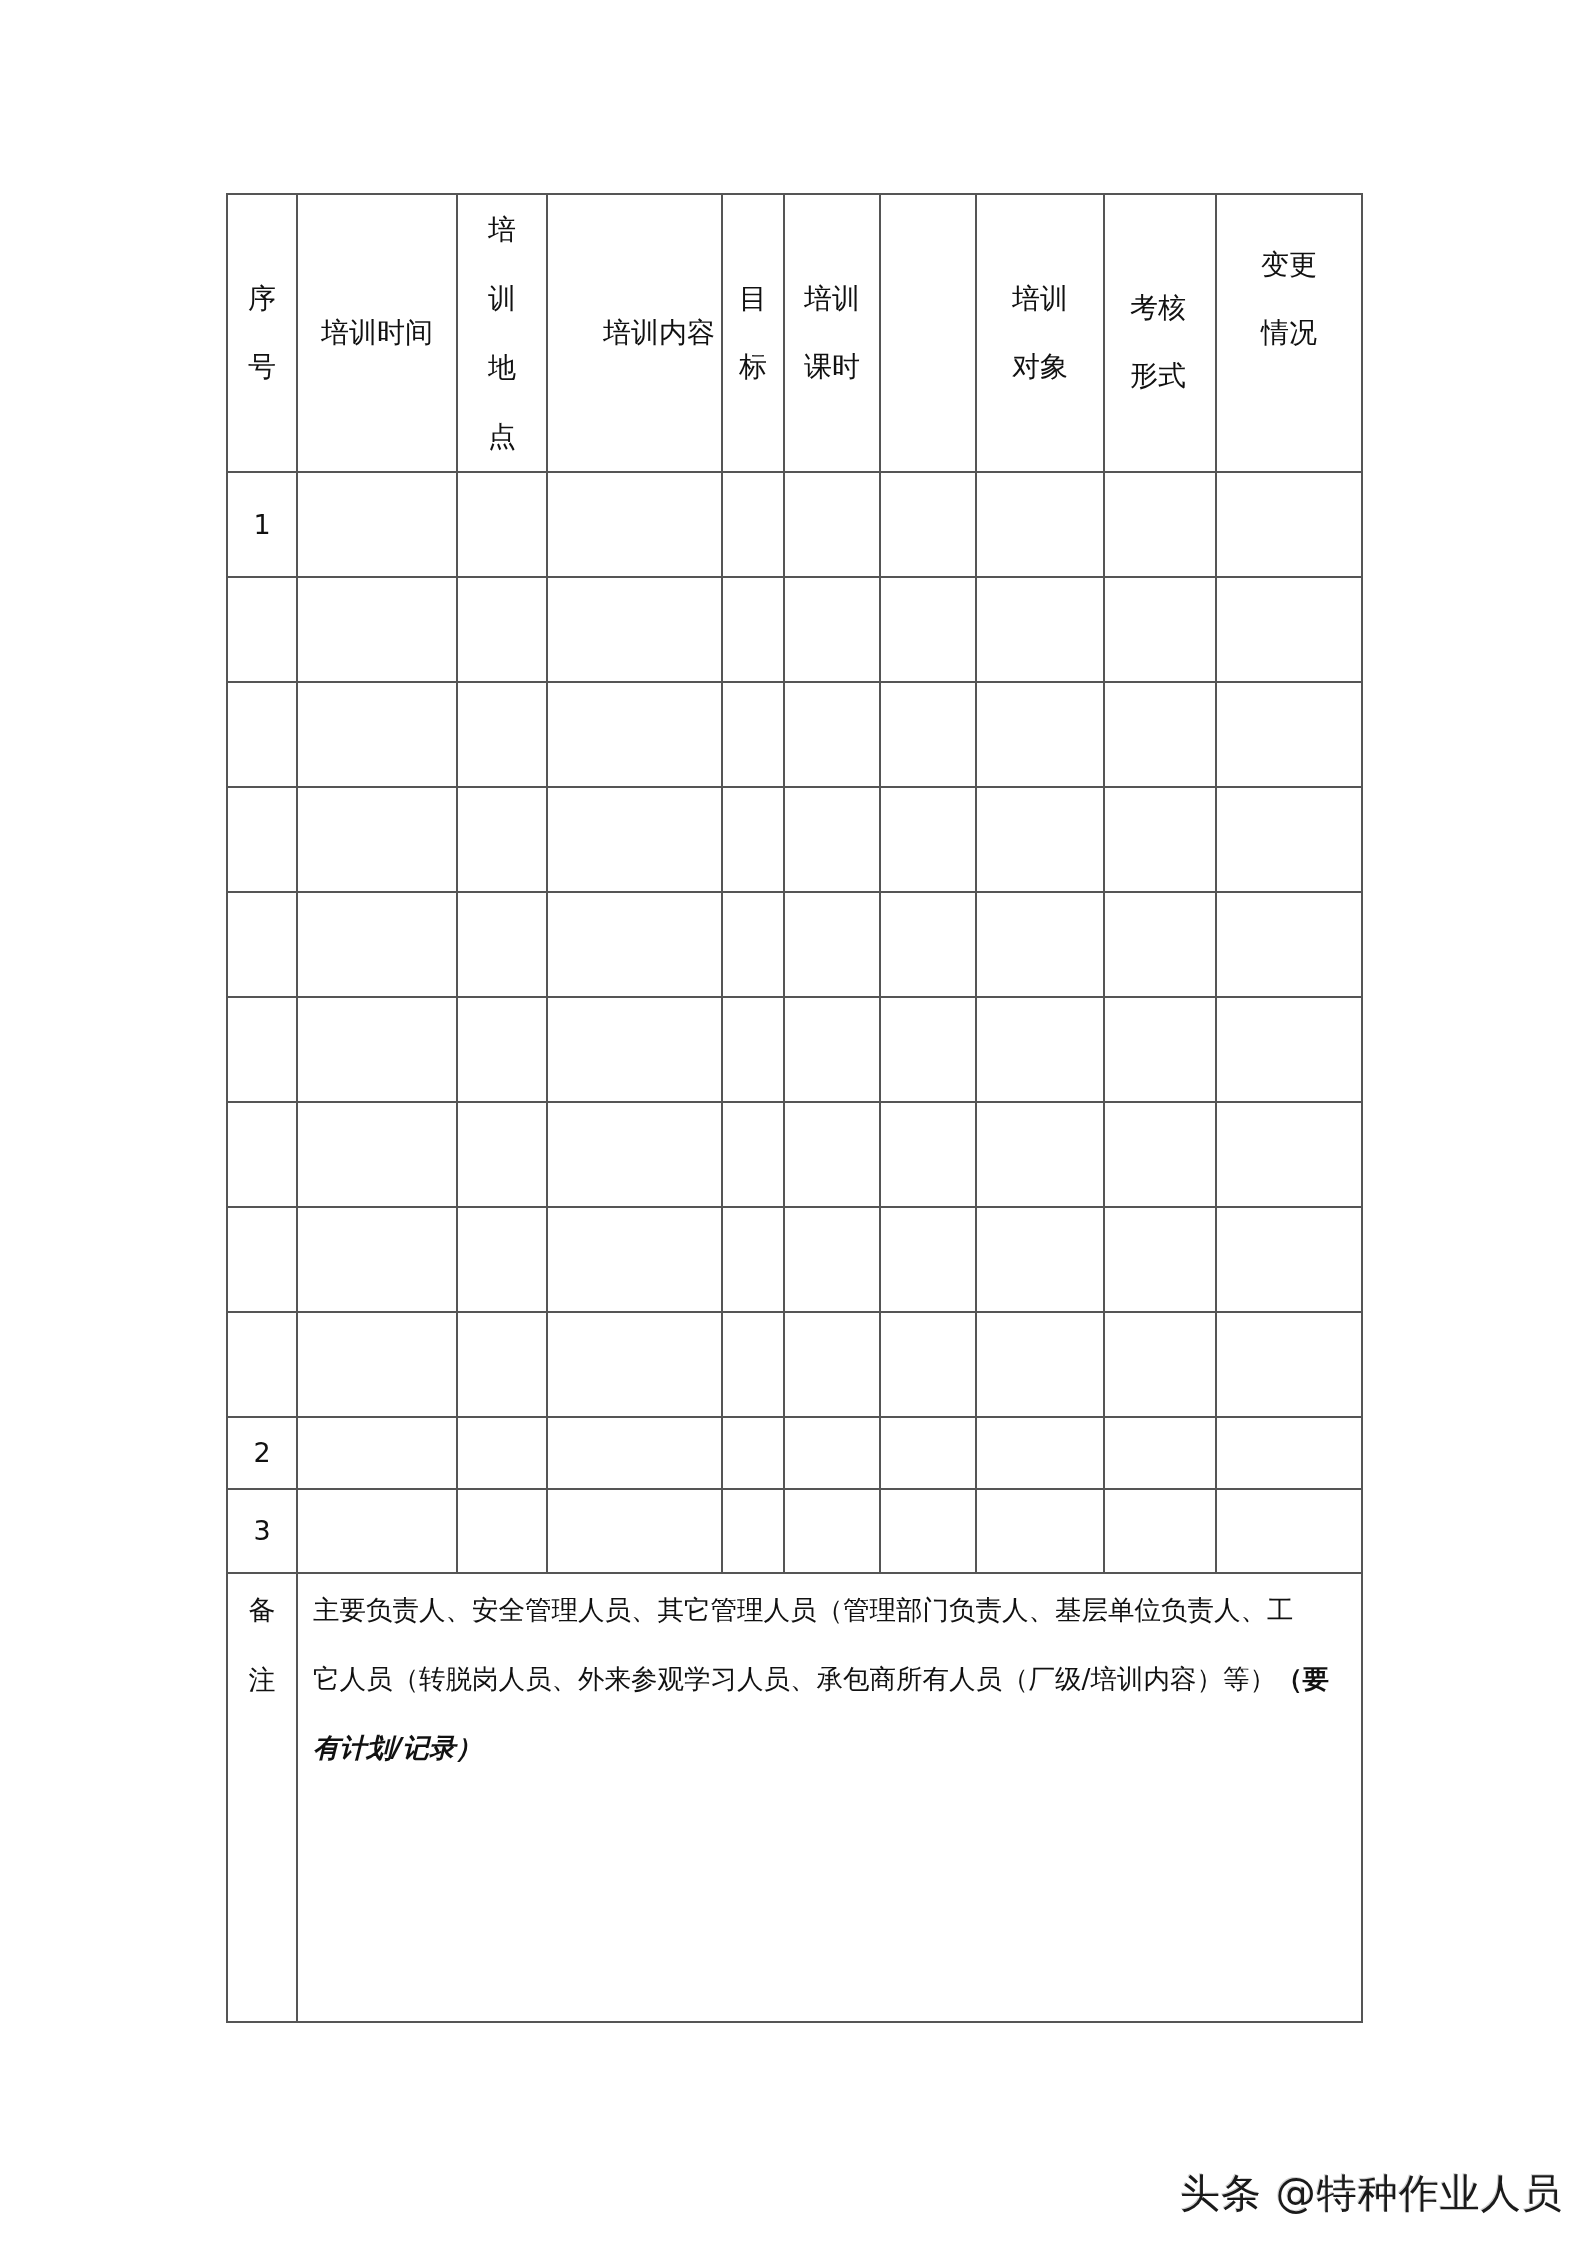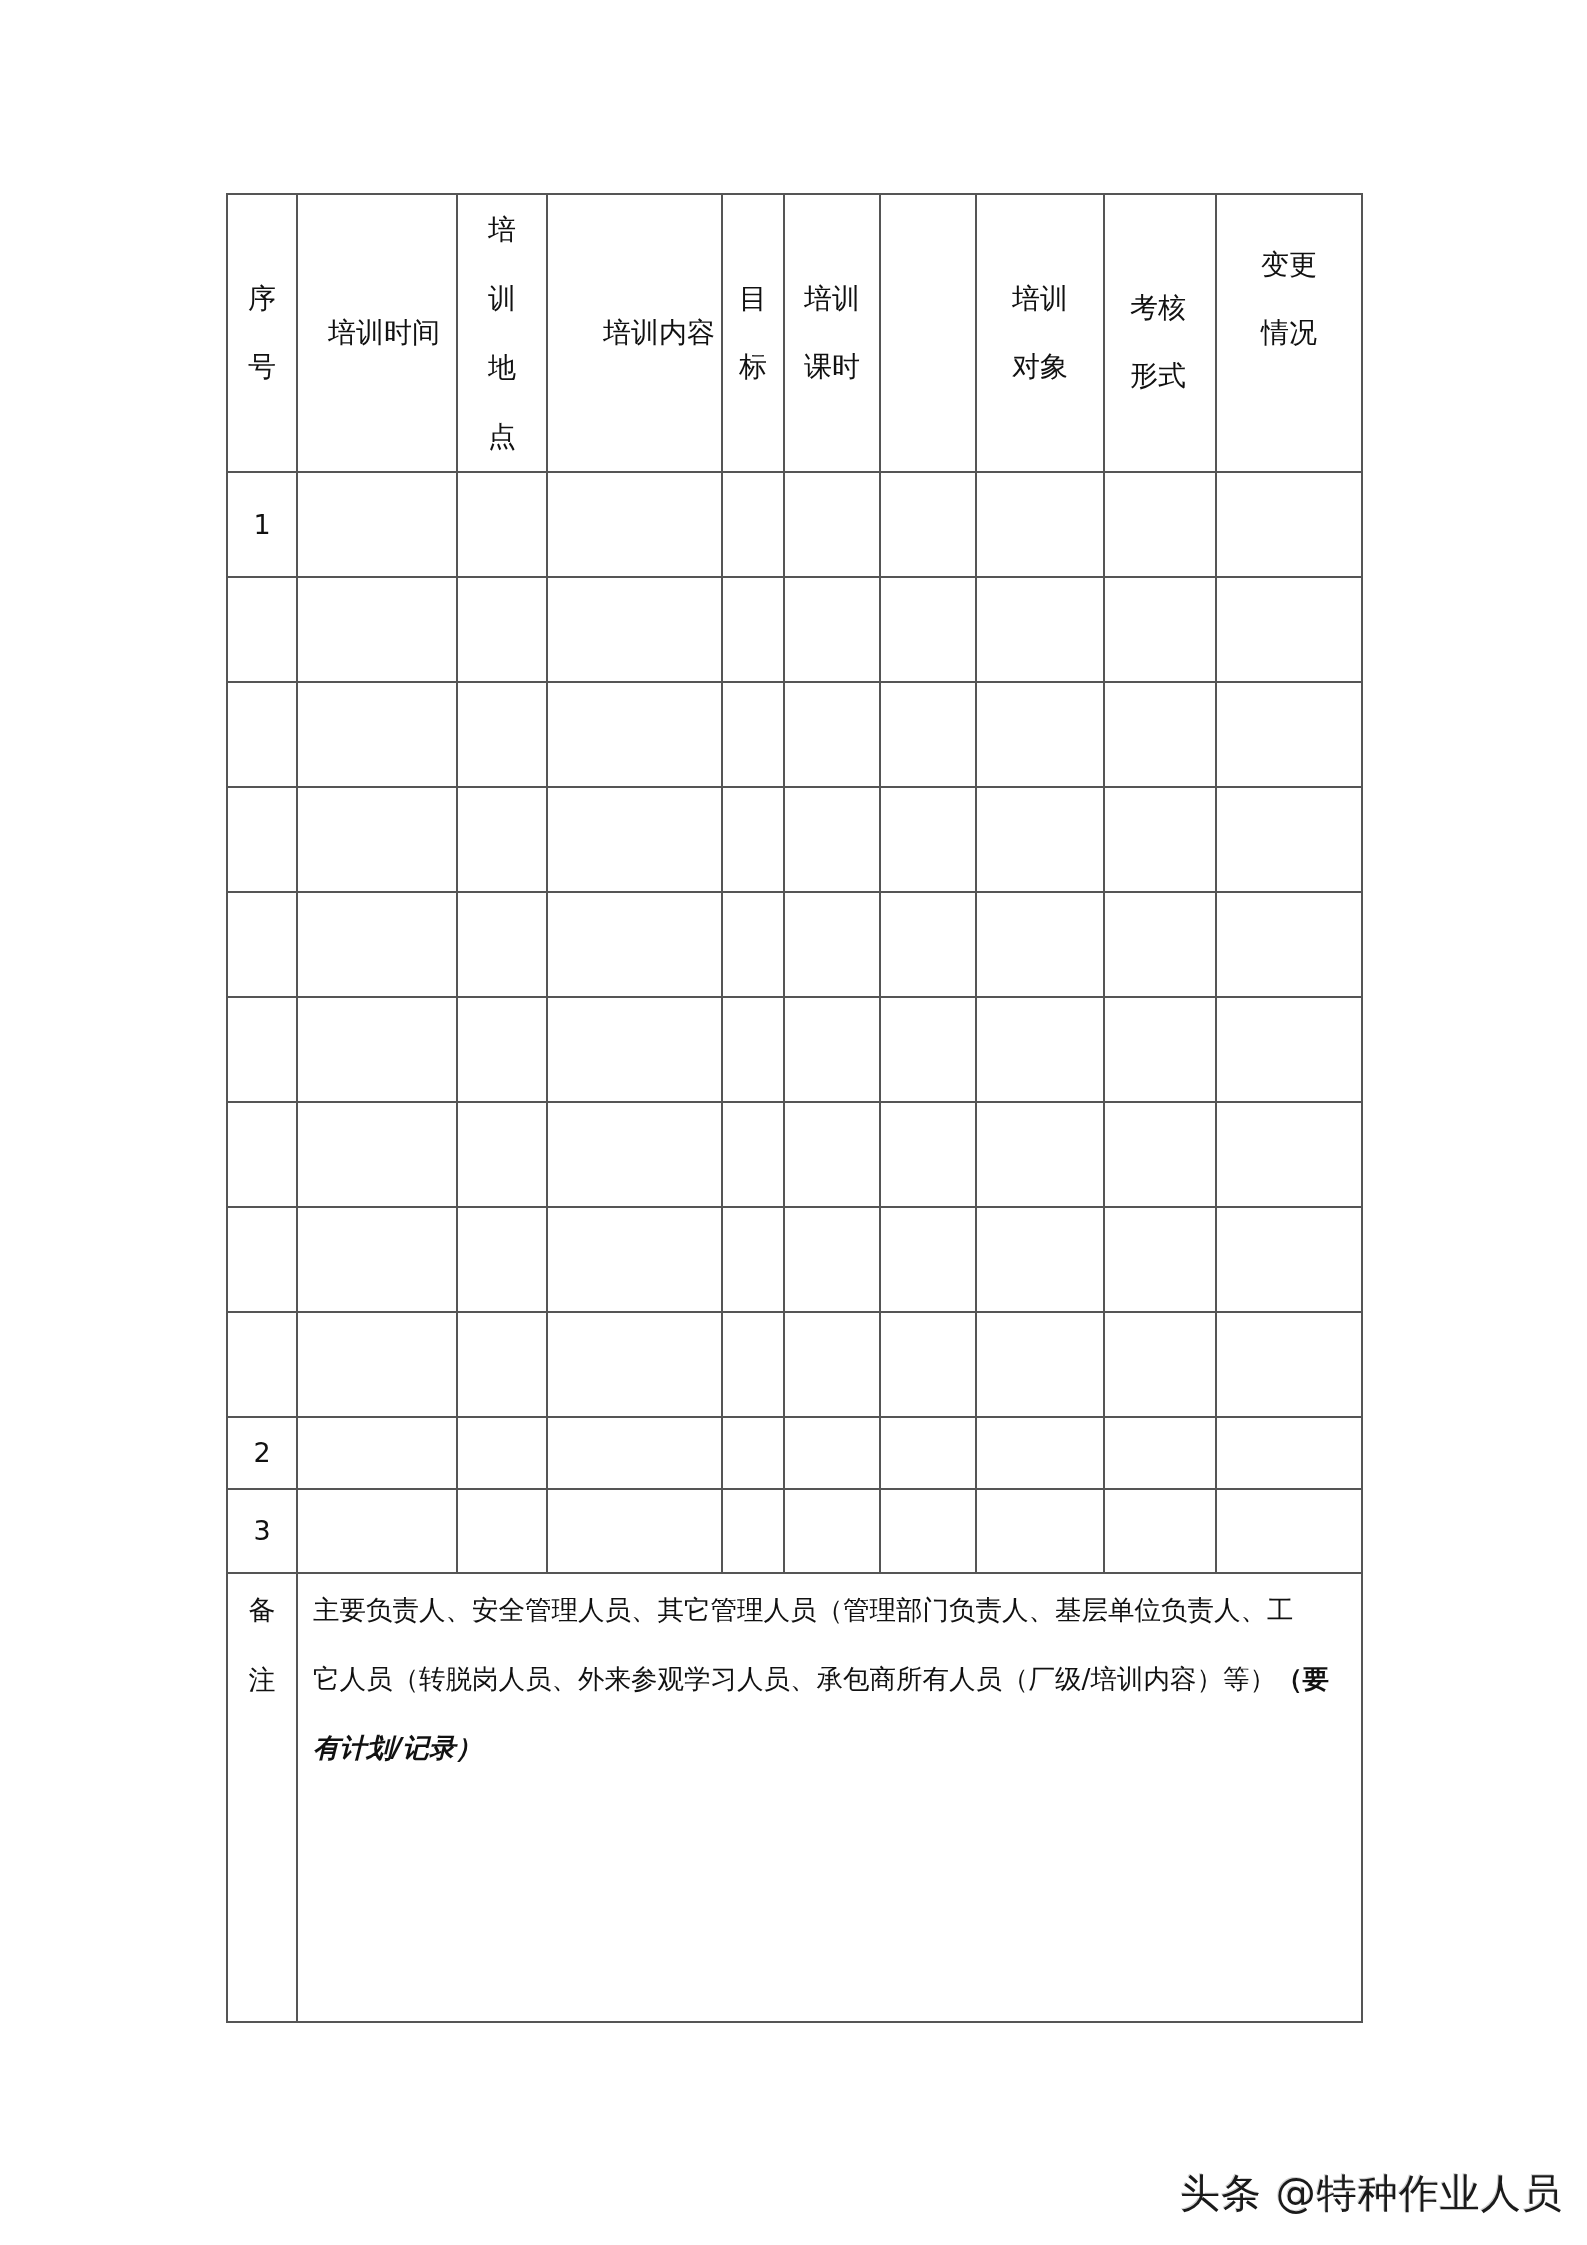--- a/index.html
+++ b/index.html
@@ -59,21 +59,21 @@
     <div class="vline" style="left:721px;top:193px;height:1380px;"></div>
     <div class="vline" style="left:783px;top:193px;height:1380px;"></div>
     <div class="vline" style="left:879px;top:193px;height:1380px;"></div>
     <div class="vline" style="left:975px;top:193px;height:1380px;"></div>
     <div class="vline" style="left:1103px;top:193px;height:1380px;"></div>
     <div class="vline" style="left:1215px;top:193px;height:1380px;"></div>
   </div>
 
   <div class="cell-text" style="left:228px;top:195px;width:68px;height:276px;">序
 号</div>
-  <div class="cell-text" style="left:305px;top:195px;width:158px;height:276px;">培训时间</div>
+  <div class="cell-text" style="left:298px;top:195px;width:158px;height:276px;">培训时间</div>
   <div class="cell-text vertical" style="left:458px;top:195px;width:88px;height:276px;">培
 训
 地
 点</div>
   <div class="cell-text" style="left:564px;top:195px;width:190px;height:276px;">培训内容</div>
   <div class="cell-text" style="left:723px;top:195px;width:60px;height:276px;">目
 标</div>
   <div class="cell-text" style="left:785px;top:195px;width:94px;height:276px;">培训
 课时</div>
   <div class="cell-text" style="left:977px;top:195px;width:126px;height:276px;">培训

